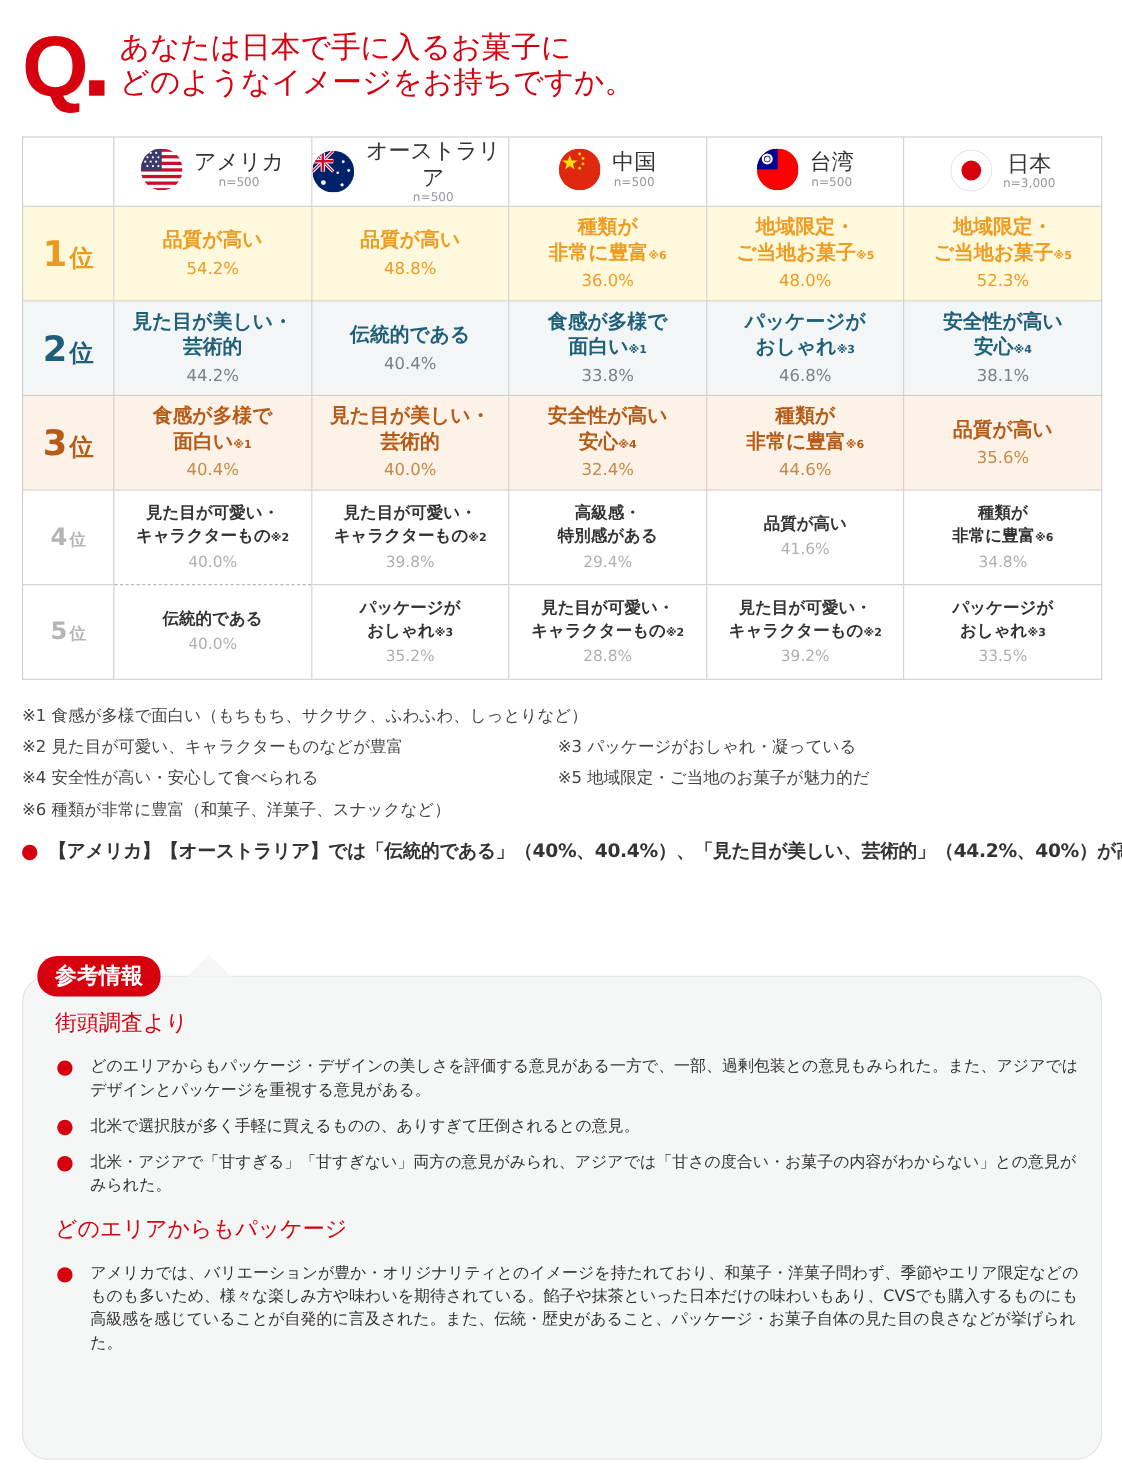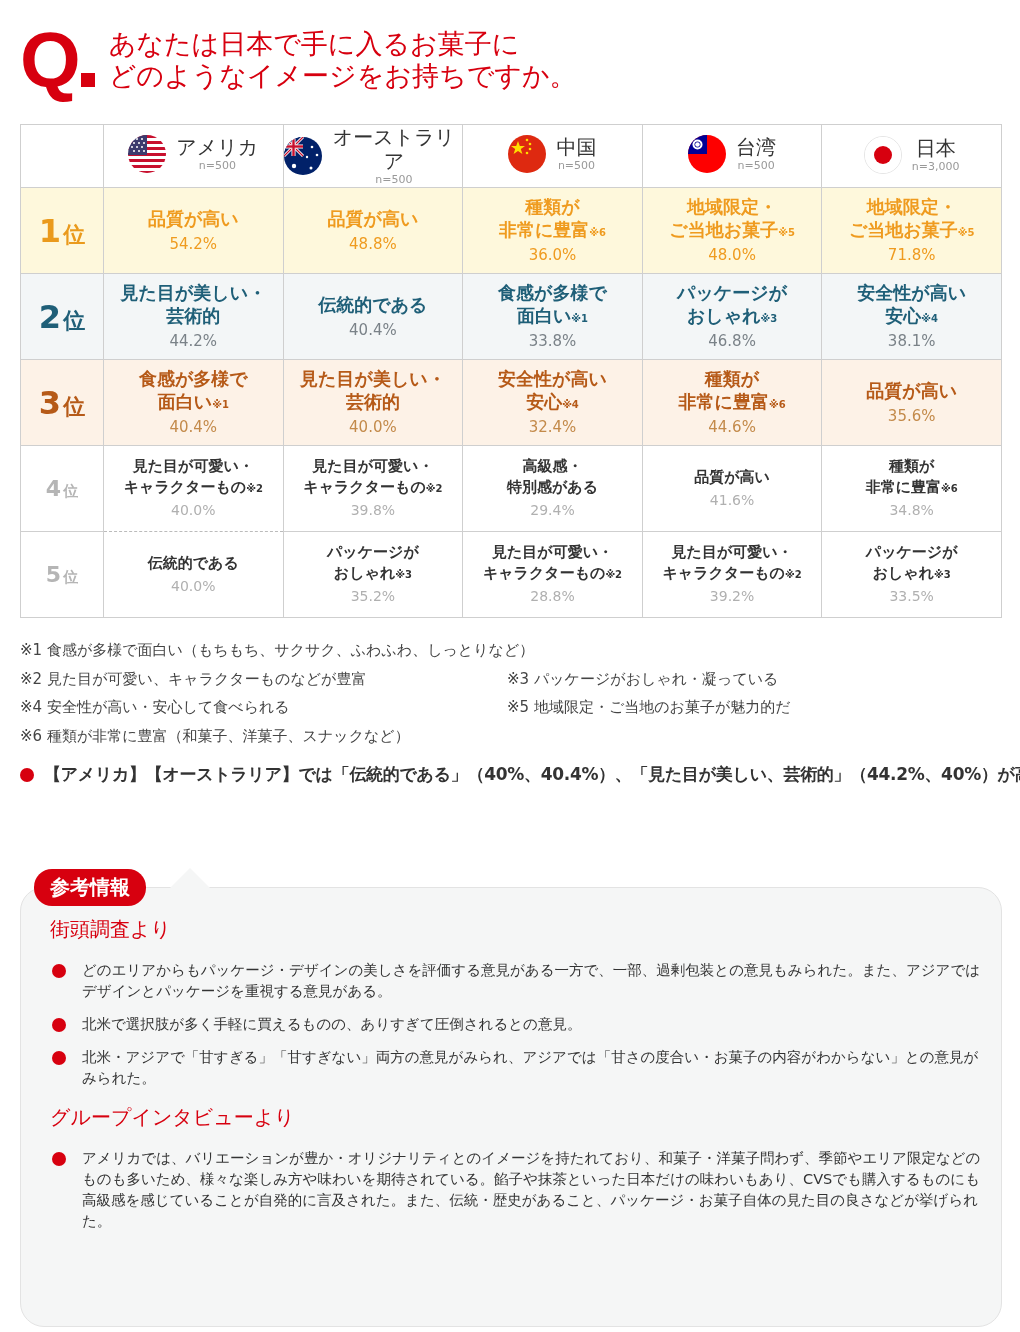--- a/index.html
+++ b/index.html
@@ -228,21 +228,21 @@
           <span class="cell-value">36.0%</span>
         </td>
       <td>
           <span class="cell-label"><span>地域限定・
 ご当地お菓子</span><span class="note-mark">※5</span></span>
           <span class="cell-value">48.0%</span>
         </td>
       <td>
           <span class="cell-label"><span>地域限定・
 ご当地お菓子</span><span class="note-mark">※5</span></span>
-          <span class="cell-value">71.8%</span>
+          <span class="cell-value">52.3%</span>
         </td>
     </tr>
 
     <tr class="r2">
       <td><span class="rank-label"><span class="num">2</span><span class="suffix">位</span></span></td>
       <td>
           <span class="cell-label"><span>見た目が美しい・
 芸術的</span><span class="note-mark"></span></span>
           <span class="cell-value">44.2%</span>
         </td>
@@ -390,19 +390,19 @@
   <div class="ref-item" style="margin-top:8px;">
       <span class="bullet"></span>
       <span>北米で選択肢が多く手軽に買えるものの、ありすぎて圧倒されるとの意見。</span>
     </div>
   <div class="ref-item">
       <span class="bullet"></span>
       <span>北米・アジアで「甘すぎる」「甘すぎない」両方の意見がみられ、アジアでは「甘さの度合い・お菓子の内容がわからない」との意見がみられた。</span>
     </div>
 </div>
 
-<div class="ref-section-title" style="top:1104px;">グループインタビューより</div>
+<div class="ref-section-title" style="top:1104px;">どのエリアからもパッケージ</div>
 <div class="ref-list" style="top:1148px;">
   <div class="ref-item" style="margin-bottom:16px;">
       <span class="bullet"></span>
       <span>アメリカでは、バリエーションが豊か・オリジナリティとのイメージを持たれており、和菓子・洋菓子問わず、季節やエリア限定などのものも多いため、様々な楽しみ方や味わいを期待されている。餡子や抹茶といった日本だけの味わいもあり、CVSでも購入するものにも高級感を感じていることが自発的に言及された。また、伝統・歴史があること、パッケージ・お菓子自体の見た目の良さなどが挙げられた。</span>
     </div>
 </div>
 
 </body></html>

